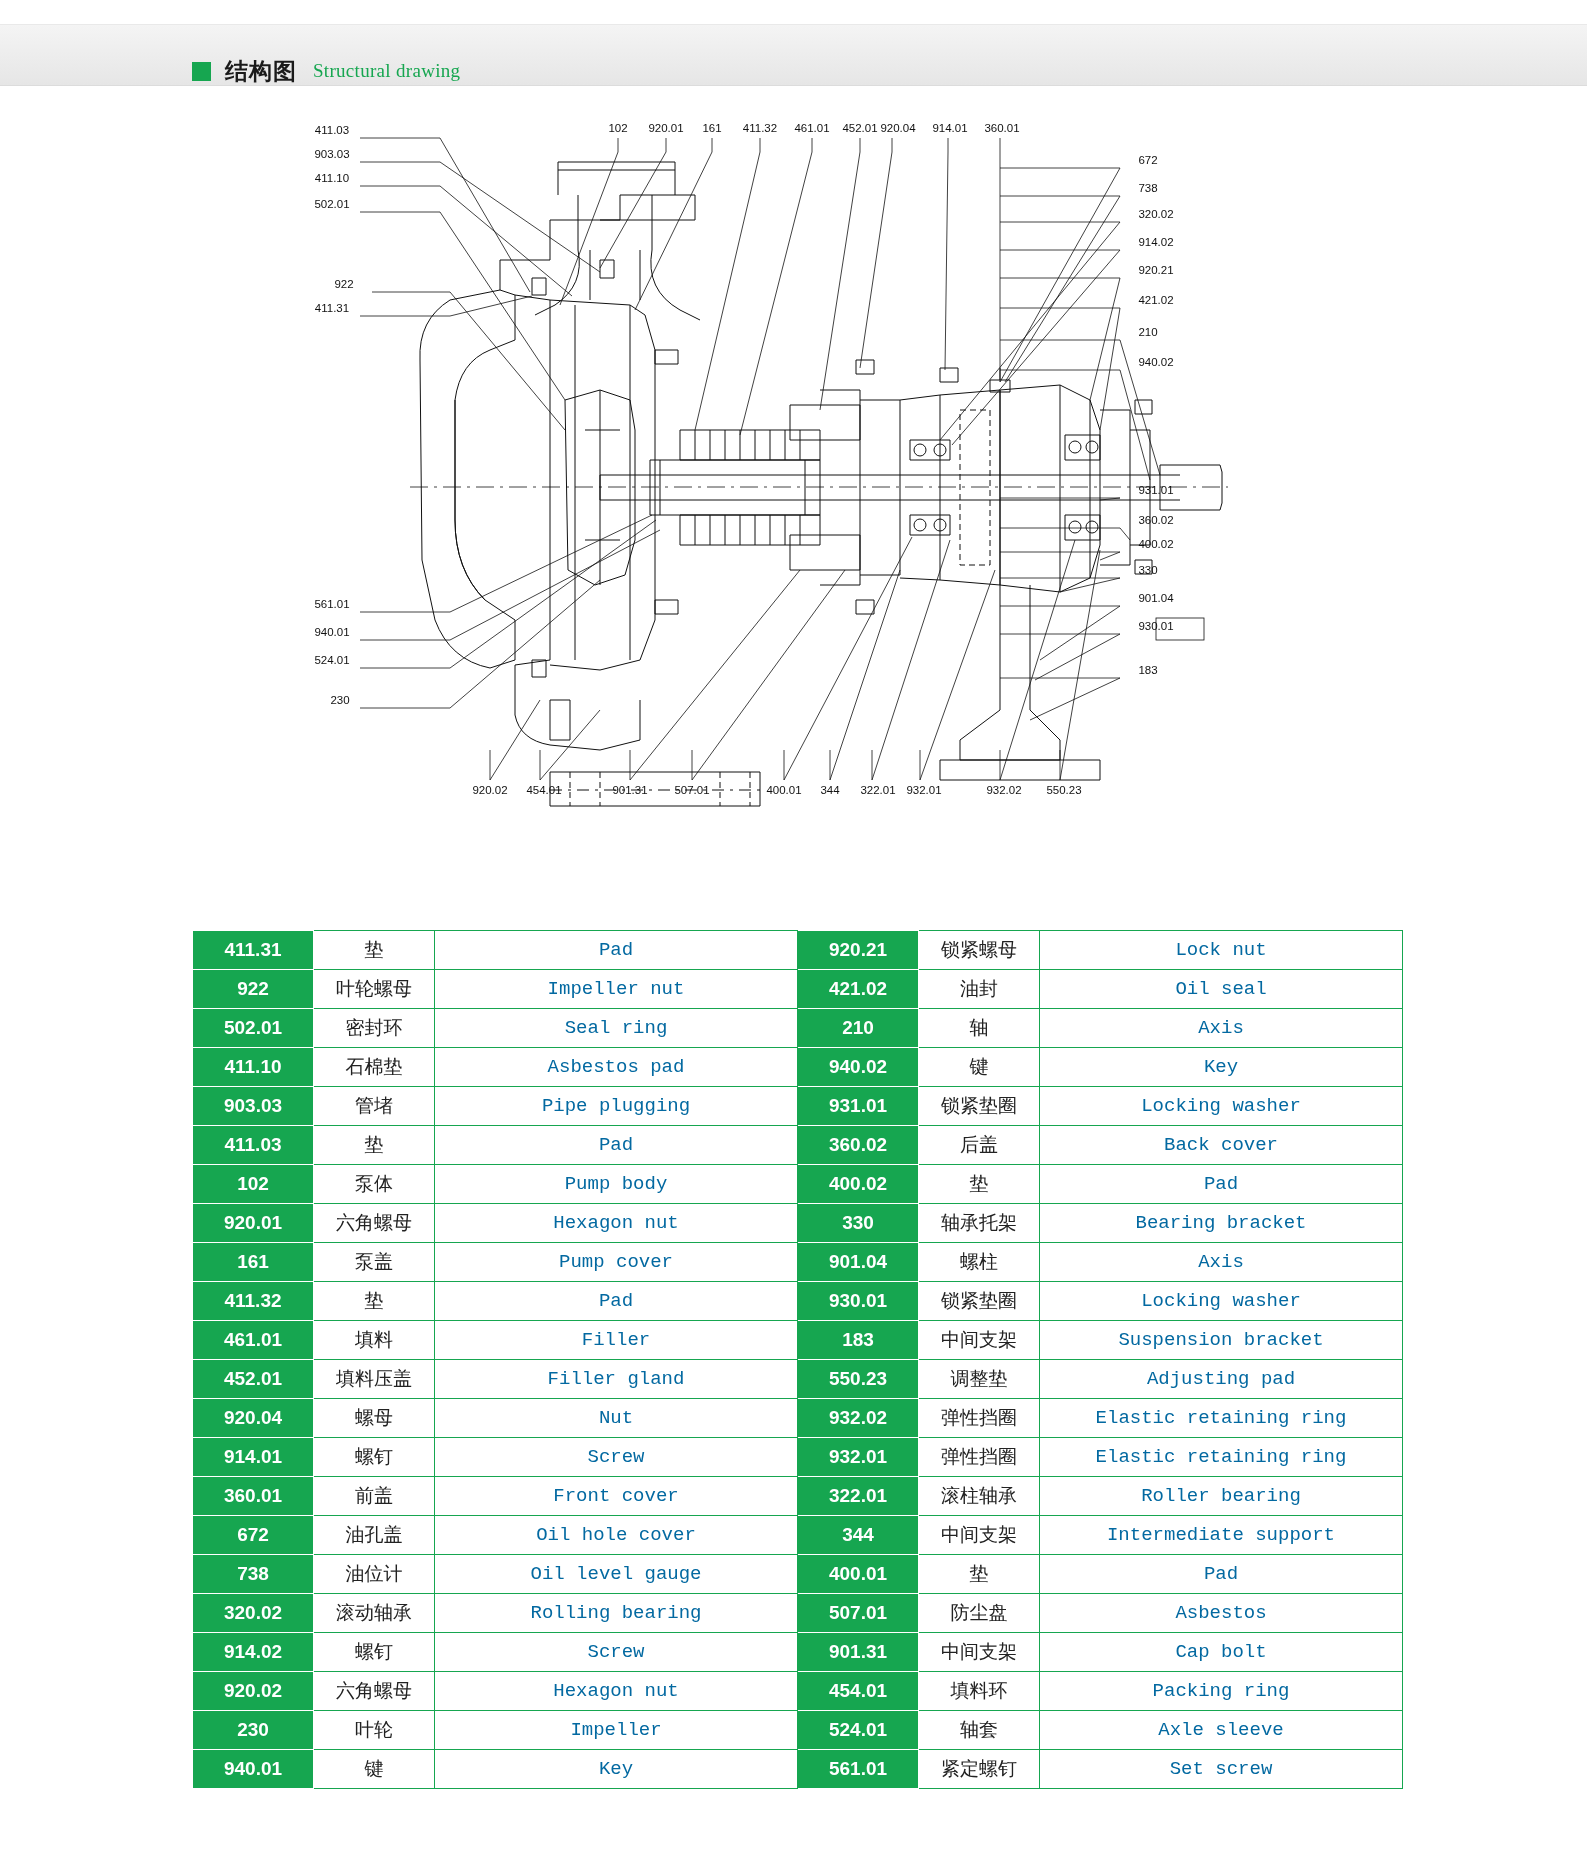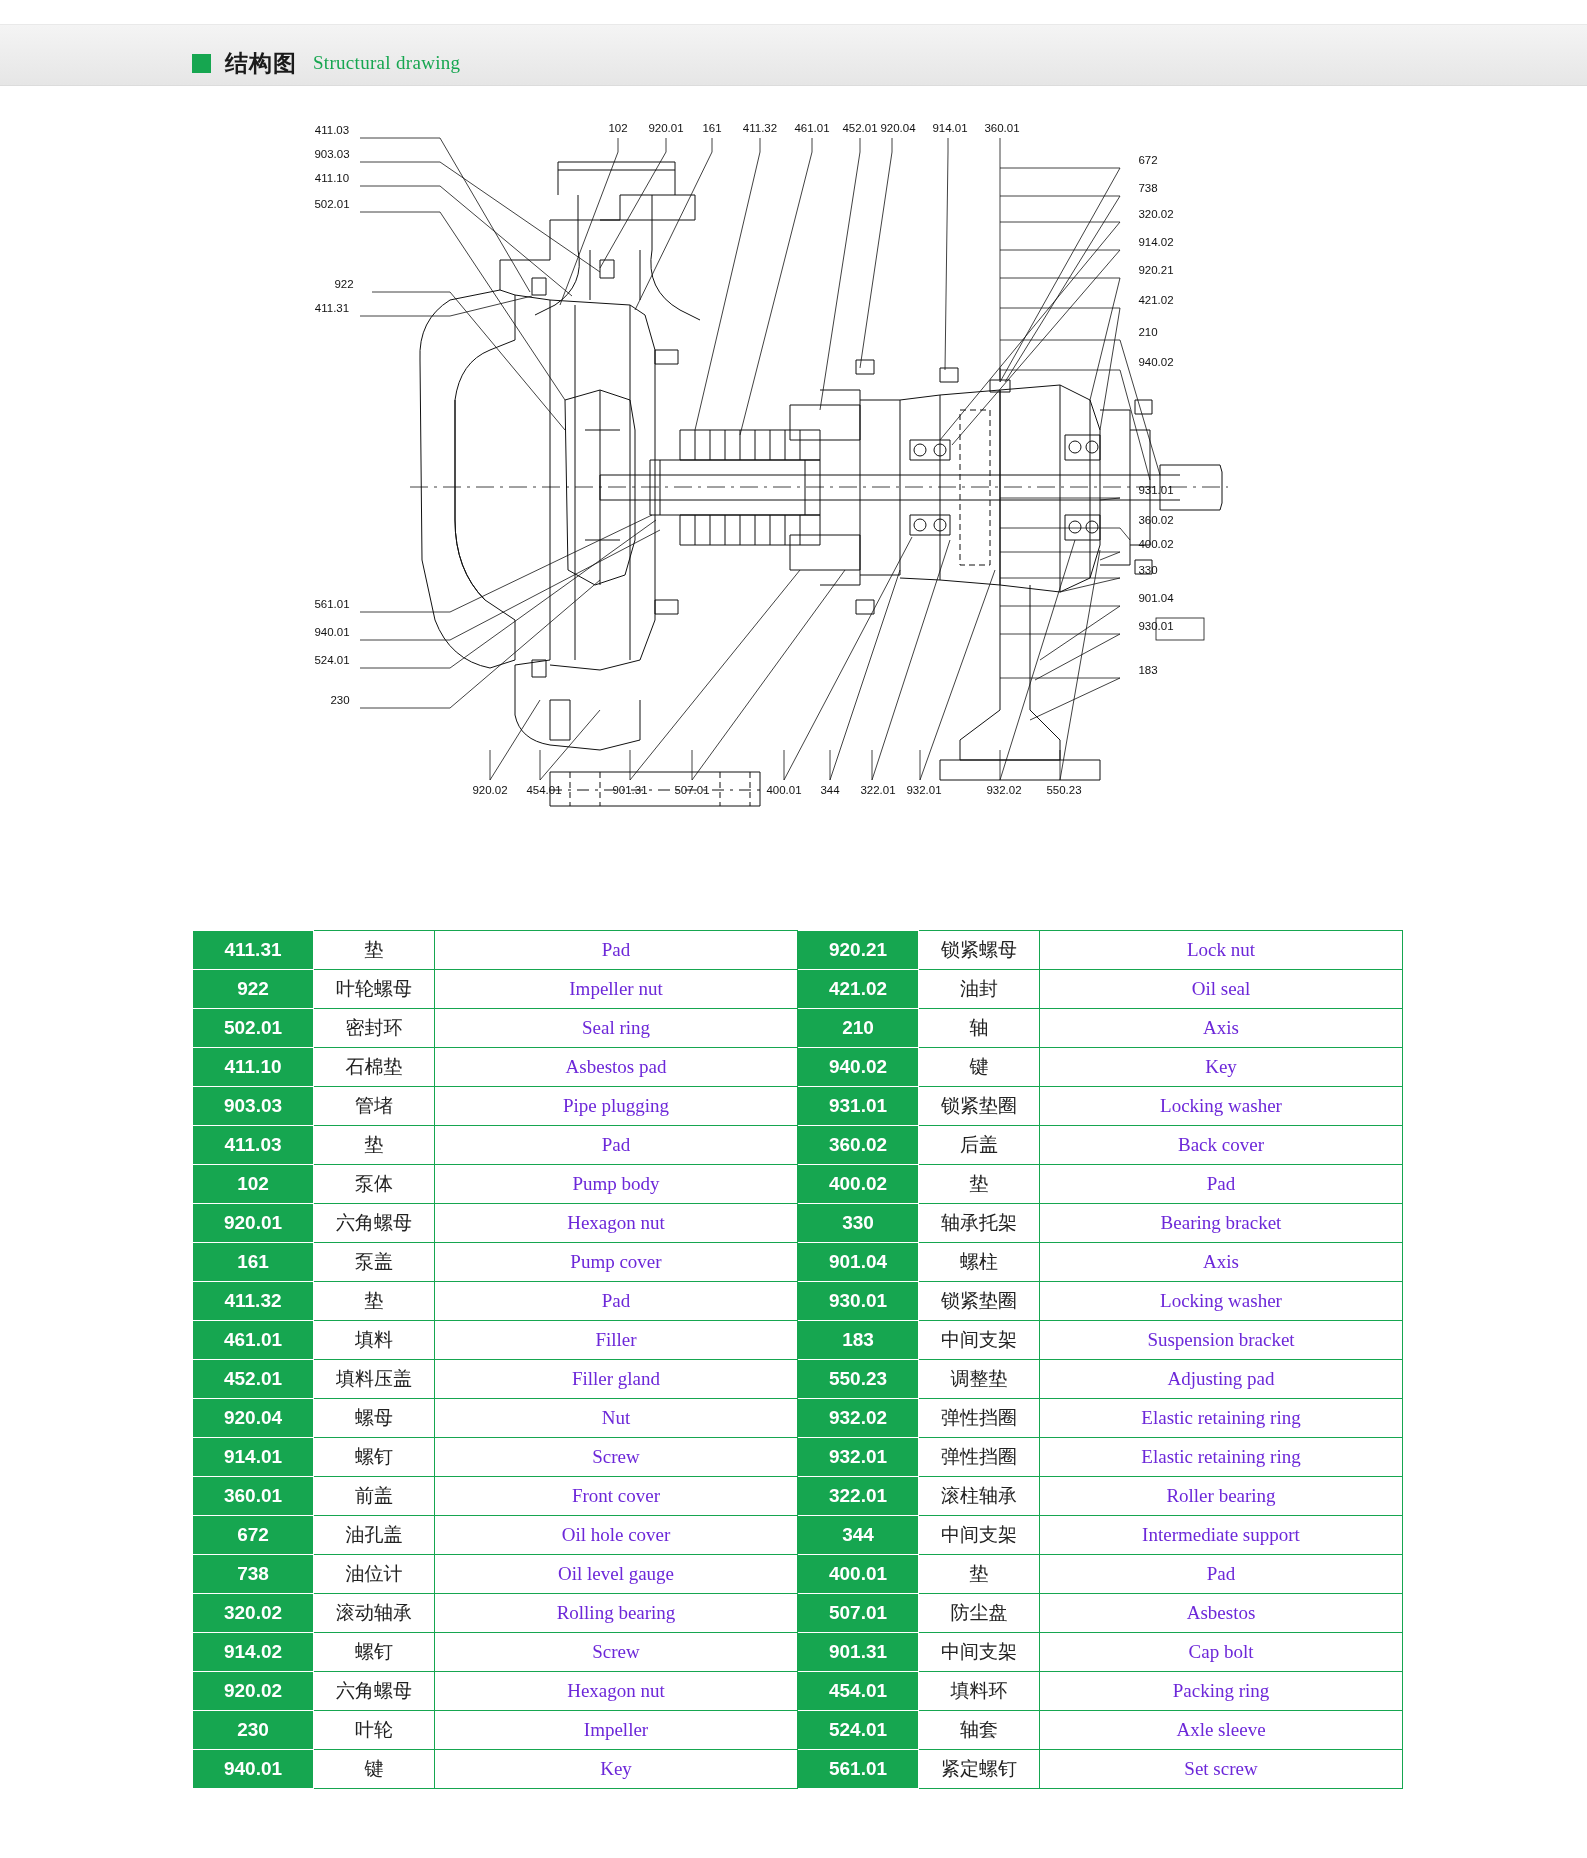--- a/index.html
+++ b/index.html
@@ -23,21 +23,21 @@
     top: 24px;
     width: 1587px;
     height: 60px;
     background: linear-gradient(to bottom, #f4f4f4 0%, #ededed 50%, #e6e6e6 100%);
     border-top: 1px solid #e9e9e9;
     border-bottom: 1px solid #dcdcdc;
   }
   .header-inner {
     position: absolute;
     left: 192px;
-    top: 8px;
+    top: 16px;
     height: 60px;
     display: flex;
     align-items: center;
   }
   .header-square {
     width: 19px;
     height: 19px;
     background: #16a650;
     margin-right: 14px;
   }
@@ -92,23 +92,23 @@
   }
   .cn-cell {
     background: #ffffff;
     color: #222222;
     width: 120px;
     font-family: "DejaVu Sans", sans-serif;
     border: 1px solid #16a650 !important;
   }
   .en-cell {
     background: #ffffff;
-    color: #6d28d9;
+    color: #0369a1;
     width: 362px;
-    font-family: Liberation Serif, serif;
+    font-family: Liberation Mono, monospace;
     border: 1px solid #16a650 !important;
   }
   .blank-cell {
     background: #ffffff;
     border: 1px solid #ffffff !important;
   }
   .blank-cell.bordered-left { border-left: 1px solid #16a650 !important; }
 
   
   .lbl {

